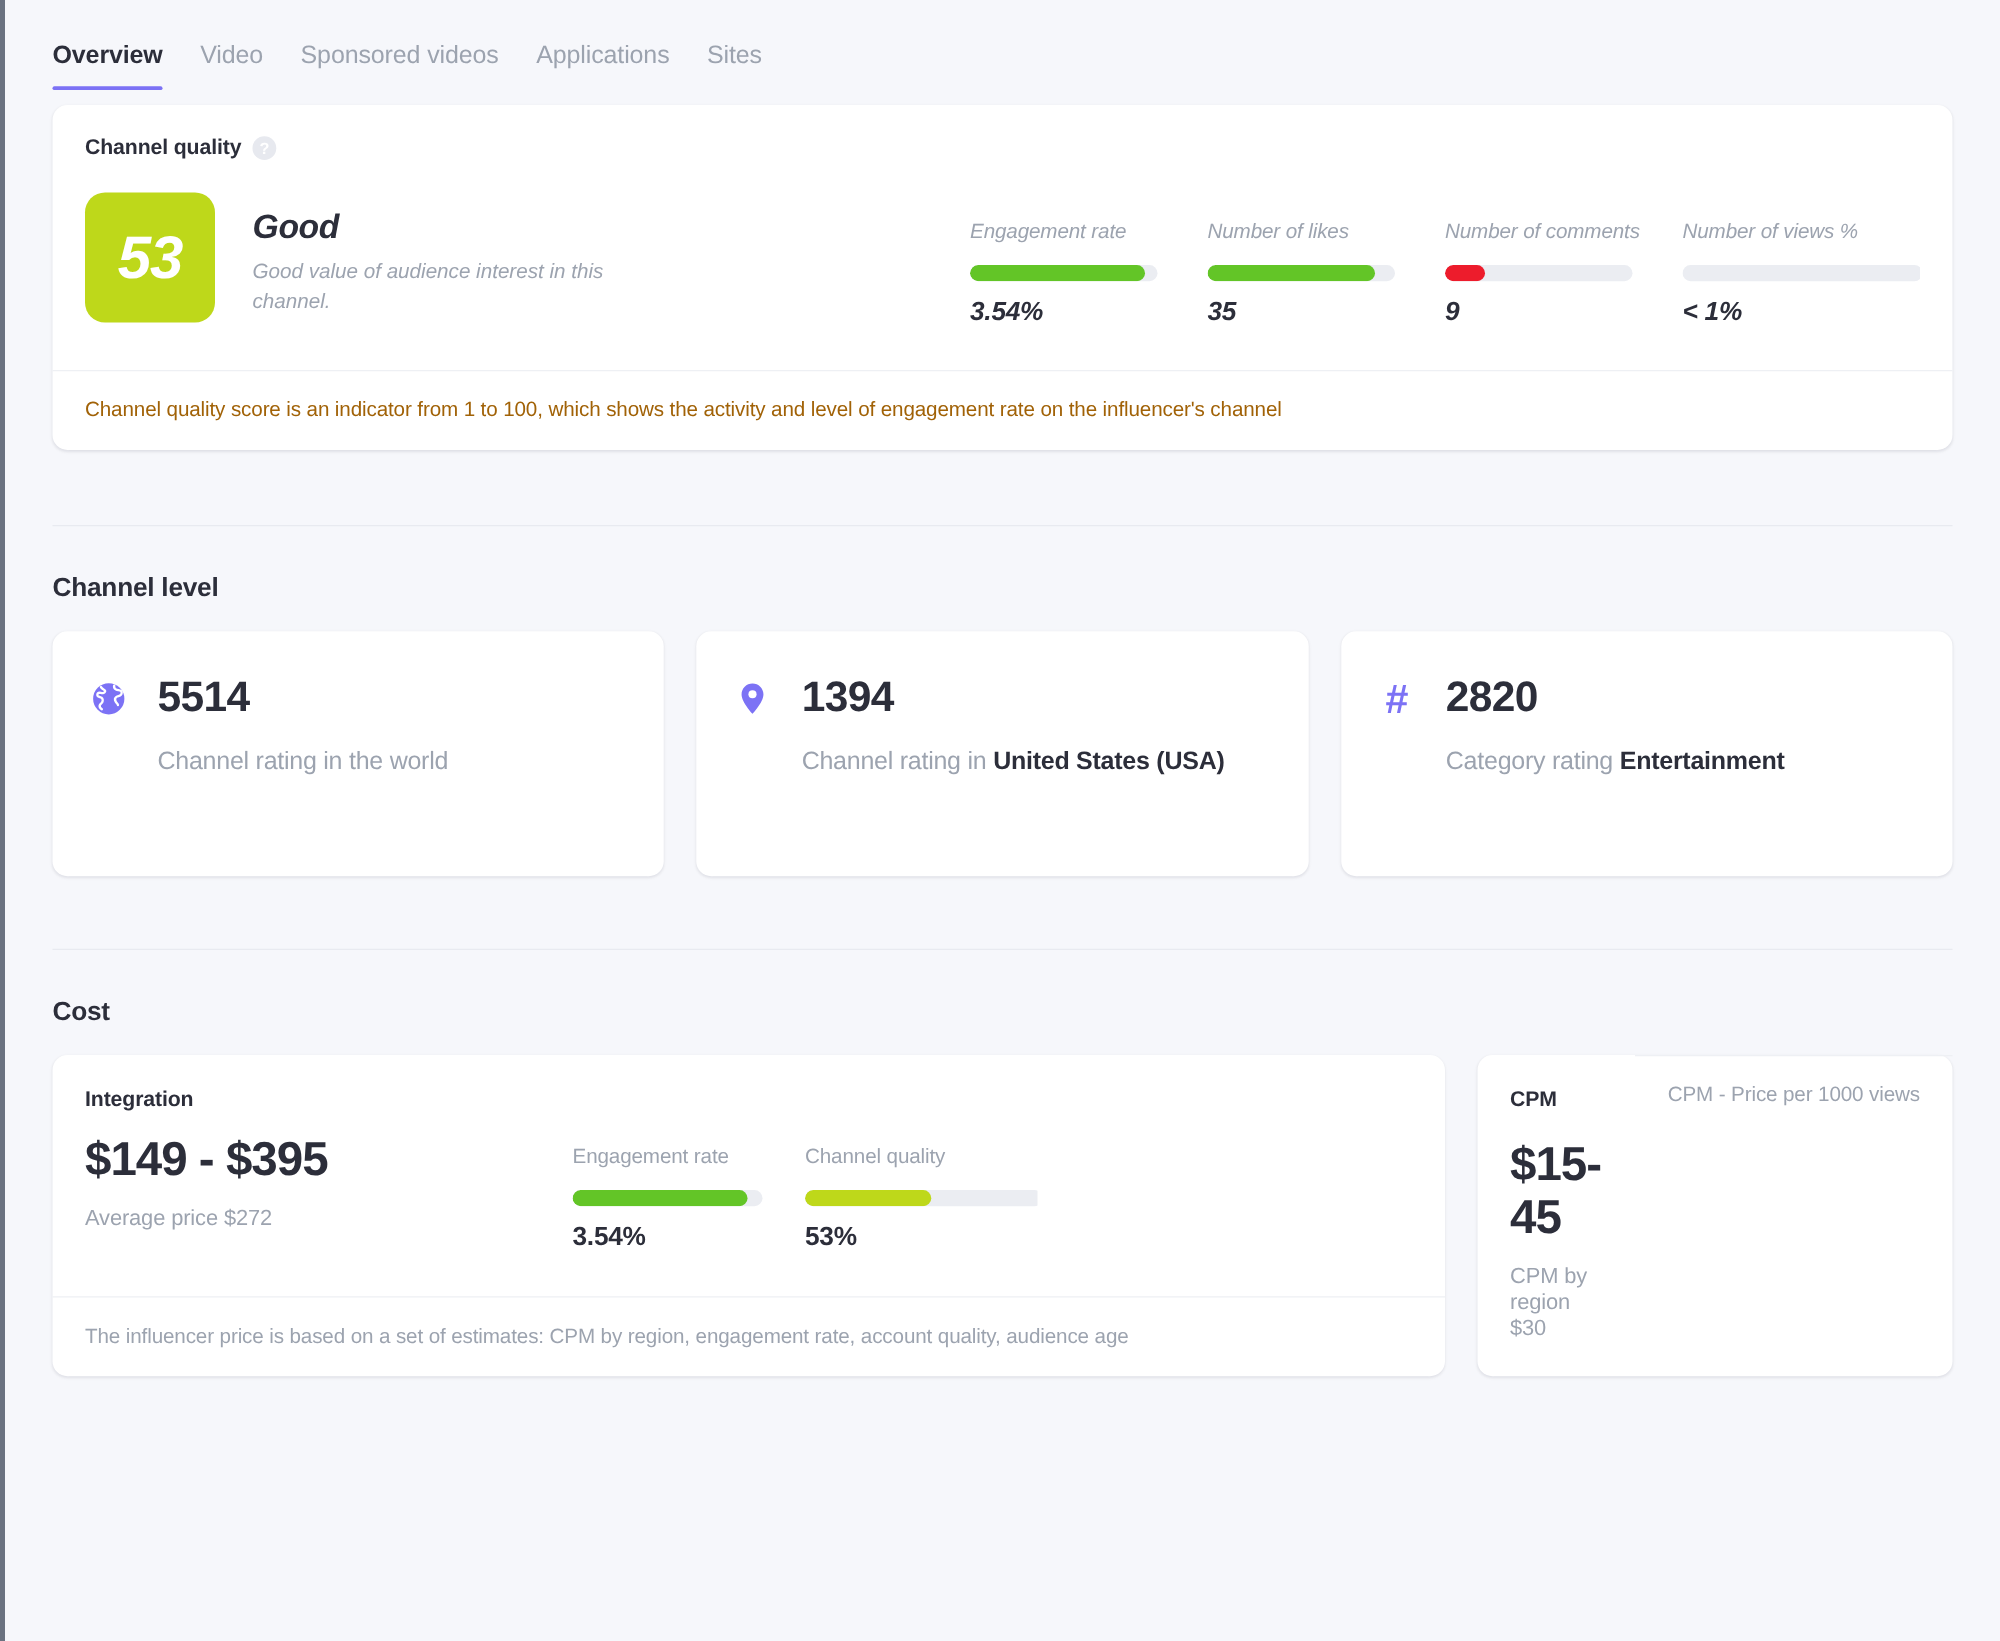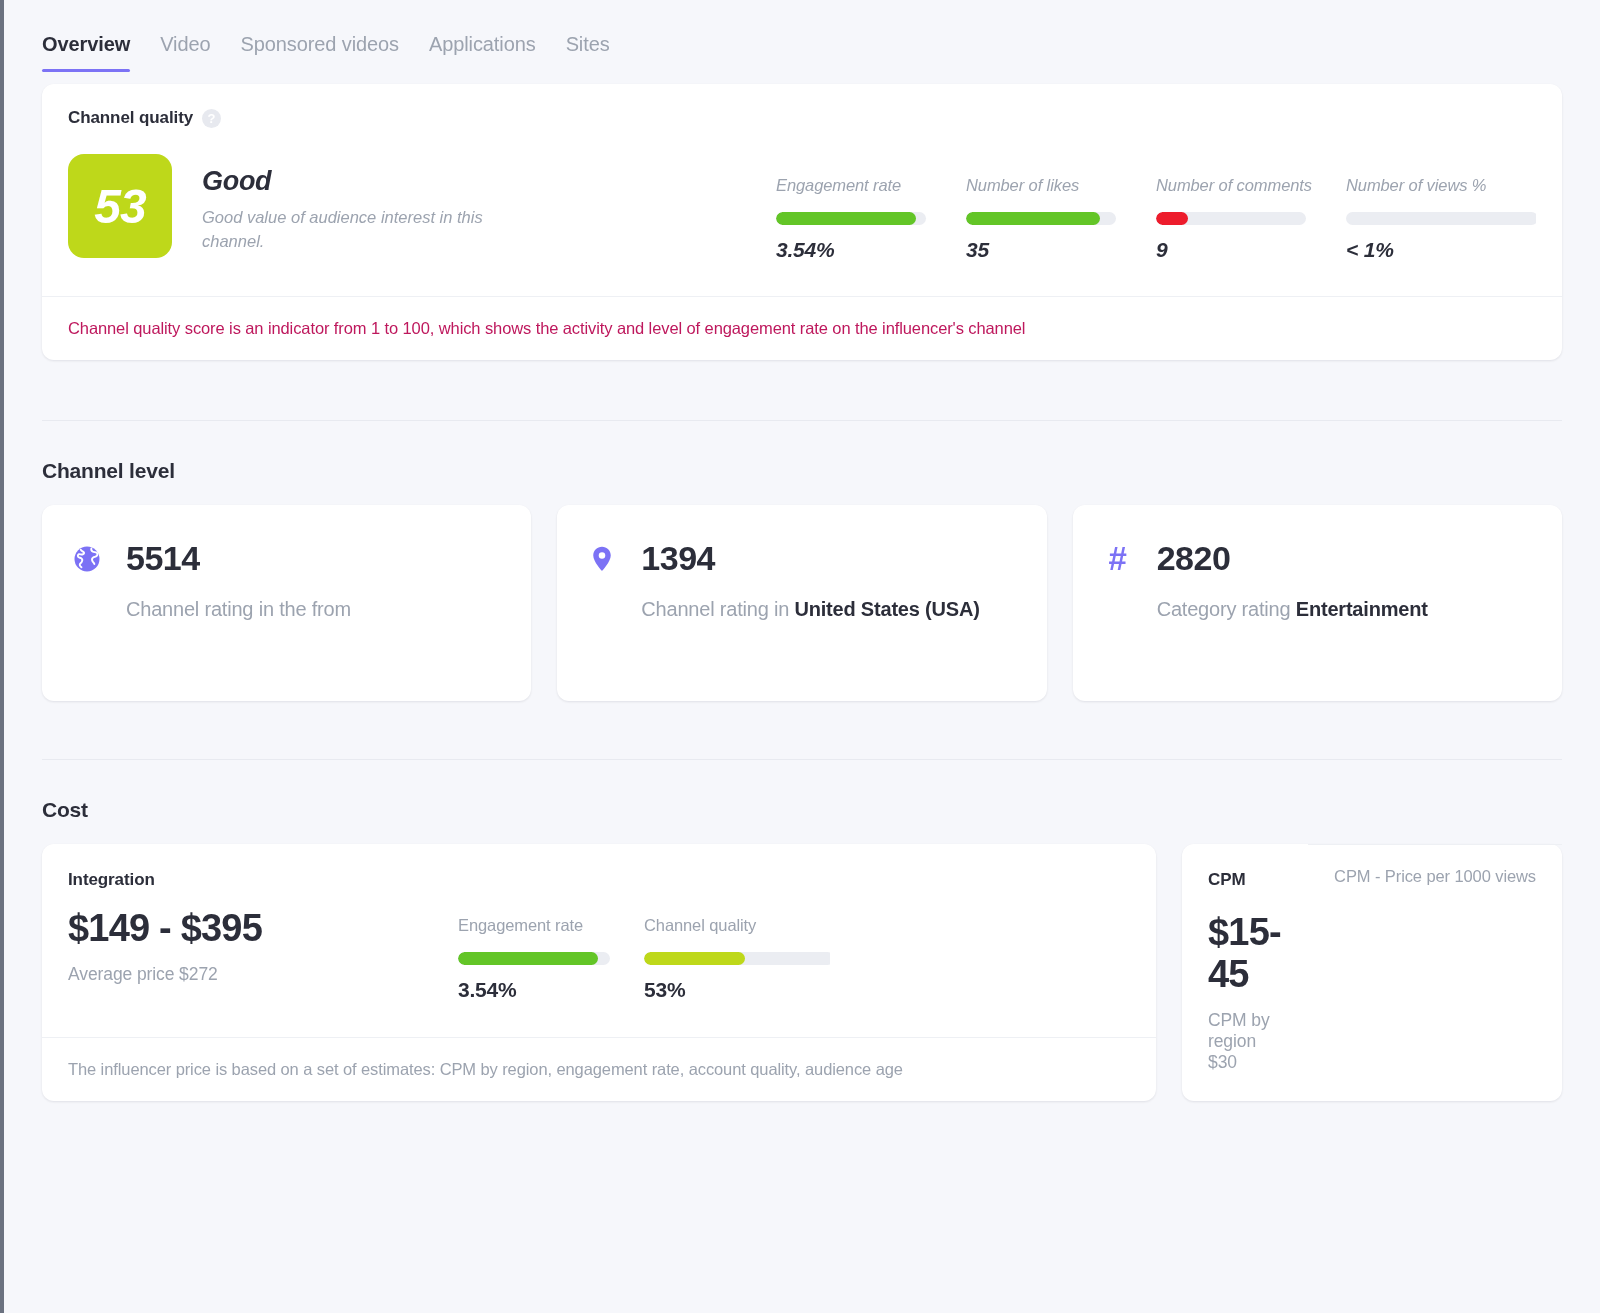--- a/index.html
+++ b/index.html
@@ -155,21 +155,21 @@
     color: #2c2e3a;
     letter-spacing: -0.2px;
   }
   .metrics .metric:last-child .metric-label { width: 192px; }
   .metrics .metric:last-child .bar-track { width: 192px; }
 
   .card-footer {
     border-top: 1px solid #eef0f4;
     padding: 22px 26px;
     font-size: 16.5px;
-    color: #be185d;
+    color: #a16207;
     letter-spacing: -0.1px;
   }
 
   
   .section-divider {
     height: 1px;
     background: #e8eaf0;
     margin: 60px 38px 0 38px;
   }
 
@@ -356,21 +356,21 @@
     <div class="card rating-card">
       <div class="rating-top">
         <span class="rating-icon">
           <svg width="30" height="30" viewBox="0 0 24 24" fill="#7c72f5">
             <circle cx="12" cy="12" r="10"></circle>
             <path d="M7 4.5c.6 1.4 2 1.3 2.6 2.3.4.8-.5 1.4-1.3 1.6-1 .2-1.9-.5-2.8-.2-.8.3-1 1.3-.6 2 .5.8 1.7.7 2.5 1.2.9.6.9 2 .4 2.9-.4.8-1.4 1.1-1.6 2-.2 1 .6 1.9 1.4 2.4M15.5 3.6c-.3 1 .3 2 1.2 2.5 1 .5 2.3.2 3.1.9.7.6.6 1.8 0 2.5-.7.8-2 .7-2.9 1.3-.9.6-1 2-.5 3 .4.8 1.3 1.3 1.5 2.2" stroke="#ffffff" stroke-width="1.5" fill="none" stroke-linecap="round"></path>
           </svg>
         </span>
         <span class="rating-num">5514</span>
       </div>
-      <div class="rating-desc"><span>Channel rating in the from</span></div>
+      <div class="rating-desc"><span>Channel rating in the world</span></div>
     </div>
 
     <div class="card rating-card">
       <div class="rating-top">
         <span class="rating-icon">
           <svg width="30" height="30" viewBox="0 0 24 24">
             <path d="M12 2.2c-3.9 0-7 3.1-7 7 0 5 7 12.4 7 12.4s7-7.4 7-12.4c0-3.9-3.1-7-7-7z" fill="#7c72f5"></path>
             <circle cx="12" cy="9.1" r="2.6" fill="#ffffff"></circle>
           </svg>
         </span>

